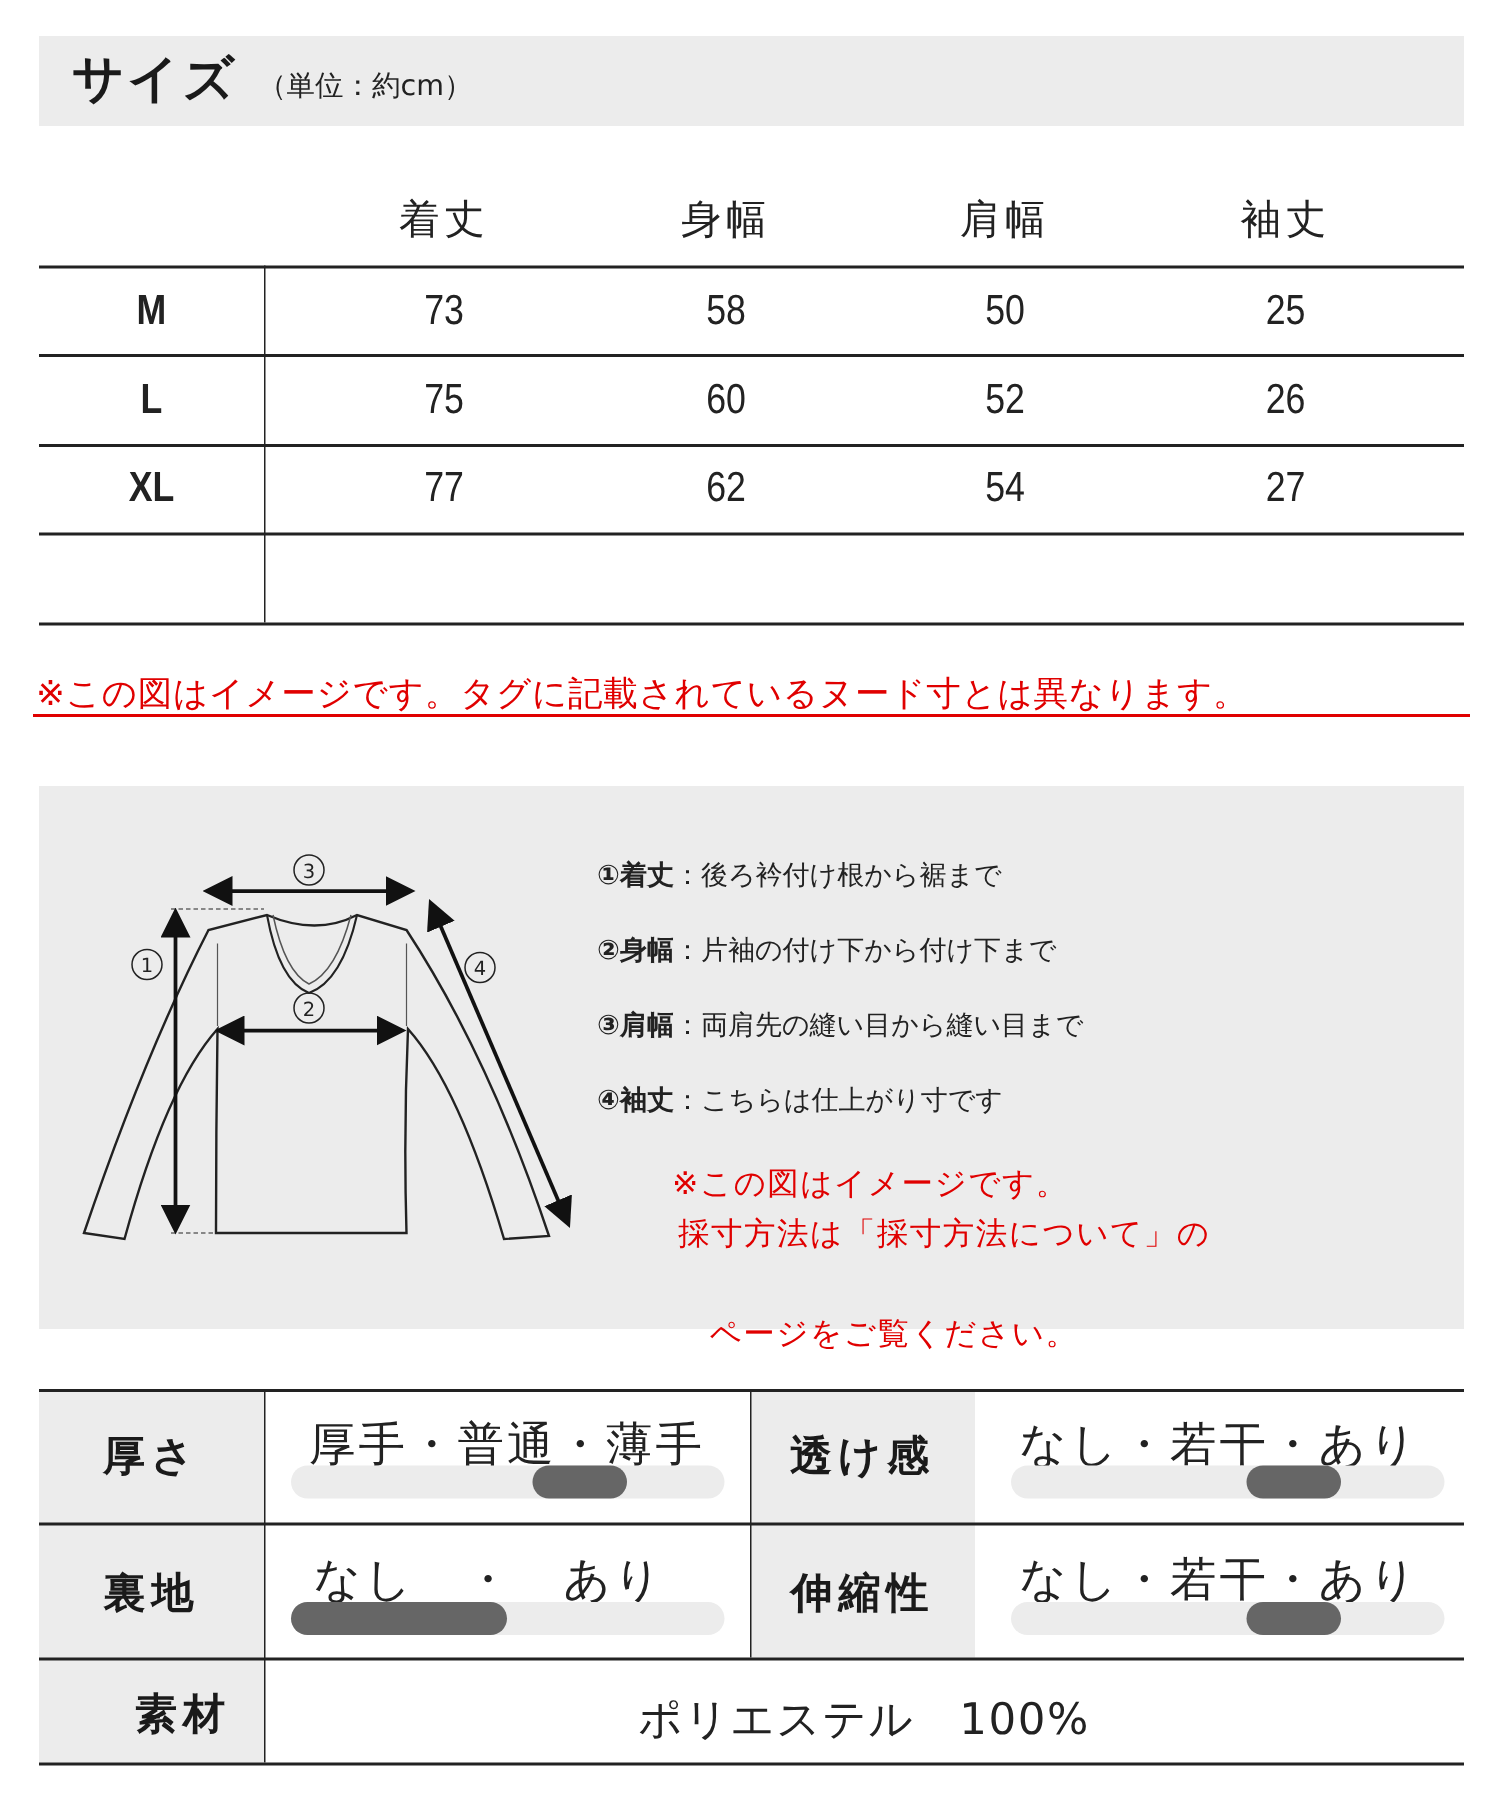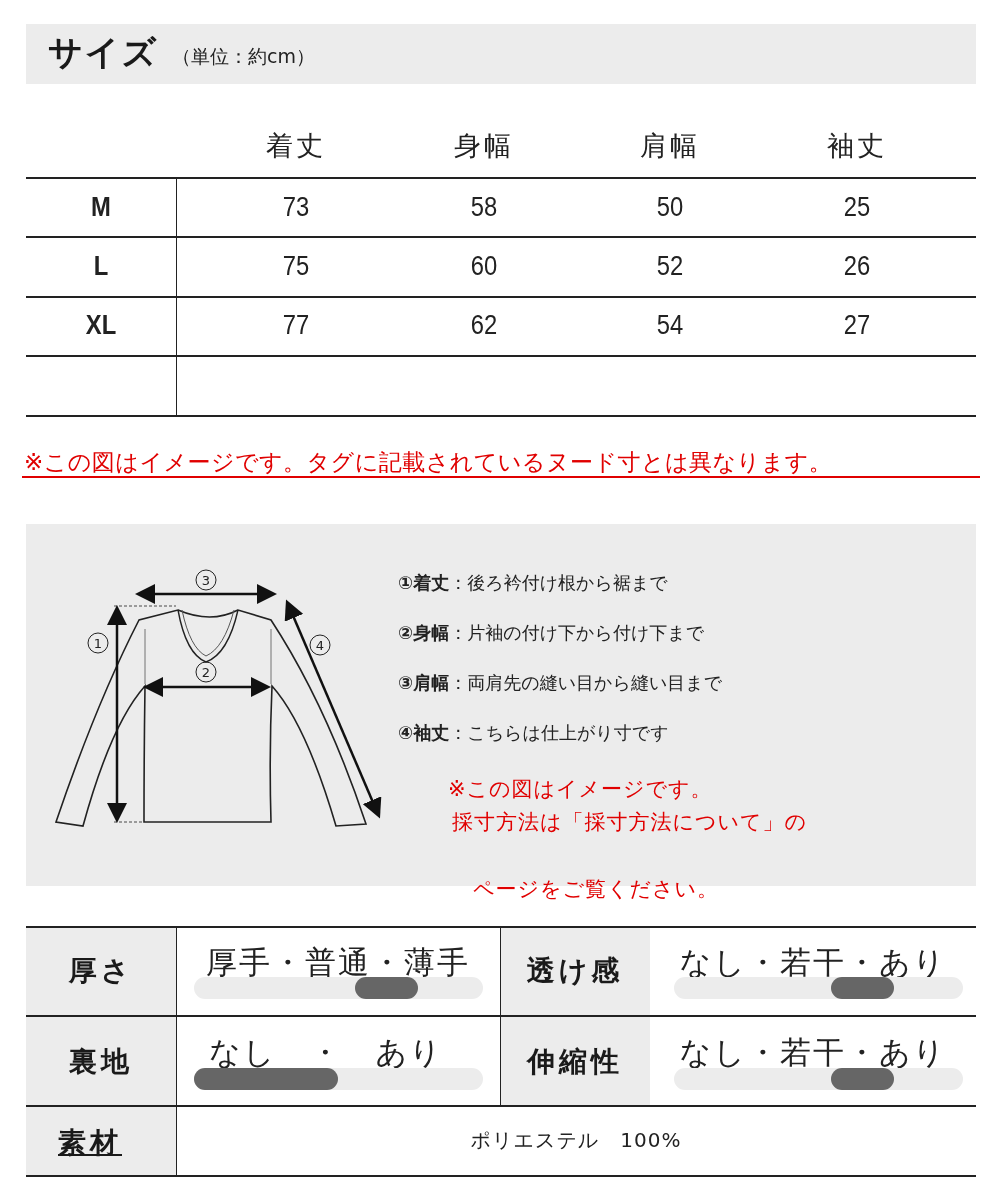--- a/index.html
+++ b/index.html
@@ -17,21 +17,21 @@
   .note-underline { left:22px; top:476px; width:958px; height:1.5px; background:#e00000; }
   .diagram-box { left:26px; top:524px; width:950px; height:362px; background:#ececec; }
   .def-line { left:398px; font-size:18px; color:#222; white-space:nowrap; }
   .def-line b { font-weight:bold; }
   .red-note { left:448px; font-size:21px; color:#e00000; white-space:nowrap; letter-spacing:1px; }
   .spec-label-bg { background:#ececec; }
   .spec-label { font-size:28px; font-weight:bold; letter-spacing:4px; text-align:center; color:#1a1a1a; }
   .scale-text { font-size:31px; color:#222; text-align:center; white-space:pre; letter-spacing:2px; }
   .track { background:#ececec; border-radius:11px; height:22px; }
   .knob { background:#666; border-radius:11px; height:22px; }
-  .material { font-size:20px; color:#222; text-align:center; white-space:pre; letter-spacing:1px; }
+  .material { font-size:29px; color:#222; text-align:center; white-space:pre; letter-spacing:1px; }
 </style>
 </head>
 <body>
 
 <div class="abs header-bar"></div>
 <div class="abs header-title">サイズ</div>
 <div class="abs header-unit">（単位：約cm）</div>
 
 <div>
   <div class="abs colhead" style="left:236px;top:128px;">着丈</div>
@@ -141,15 +141,15 @@
   <div class="abs spec-label" style="left:26px;top:1043px;width:150px;">裏地</div>
   <div class="abs scale-text" style="left:176px;top:1032px;width:300px;">なし　・　あり</div>
   <div class="abs track" style="left:194px;top:1068px;width:289px;"></div>
   <div class="abs knob" style="left:194px;top:1068px;width:144px;"></div>
 
   <div class="abs spec-label" style="left:500px;top:1043px;width:150px;">伸縮性</div>
   <div class="abs scale-text" style="left:650px;top:1032px;width:326px;">なし・若干・あり</div>
   <div class="abs track" style="left:674px;top:1068px;width:289px;"></div>
   <div class="abs knob" style="left:831px;top:1068px;width:63px;"></div>
 
-  <div class="abs spec-label" style="left:12px;top:1124px;width:156px;text-decoration:underline;">素材</div>
+  <div class="abs spec-label" style="left:44px;top:1124px;width:156px;">素材</div>
   <div class="abs material" style="left:176px;top:1127px;width:800px;">ポリエステル　100%</div>
 </div>
 
 </body></html>

